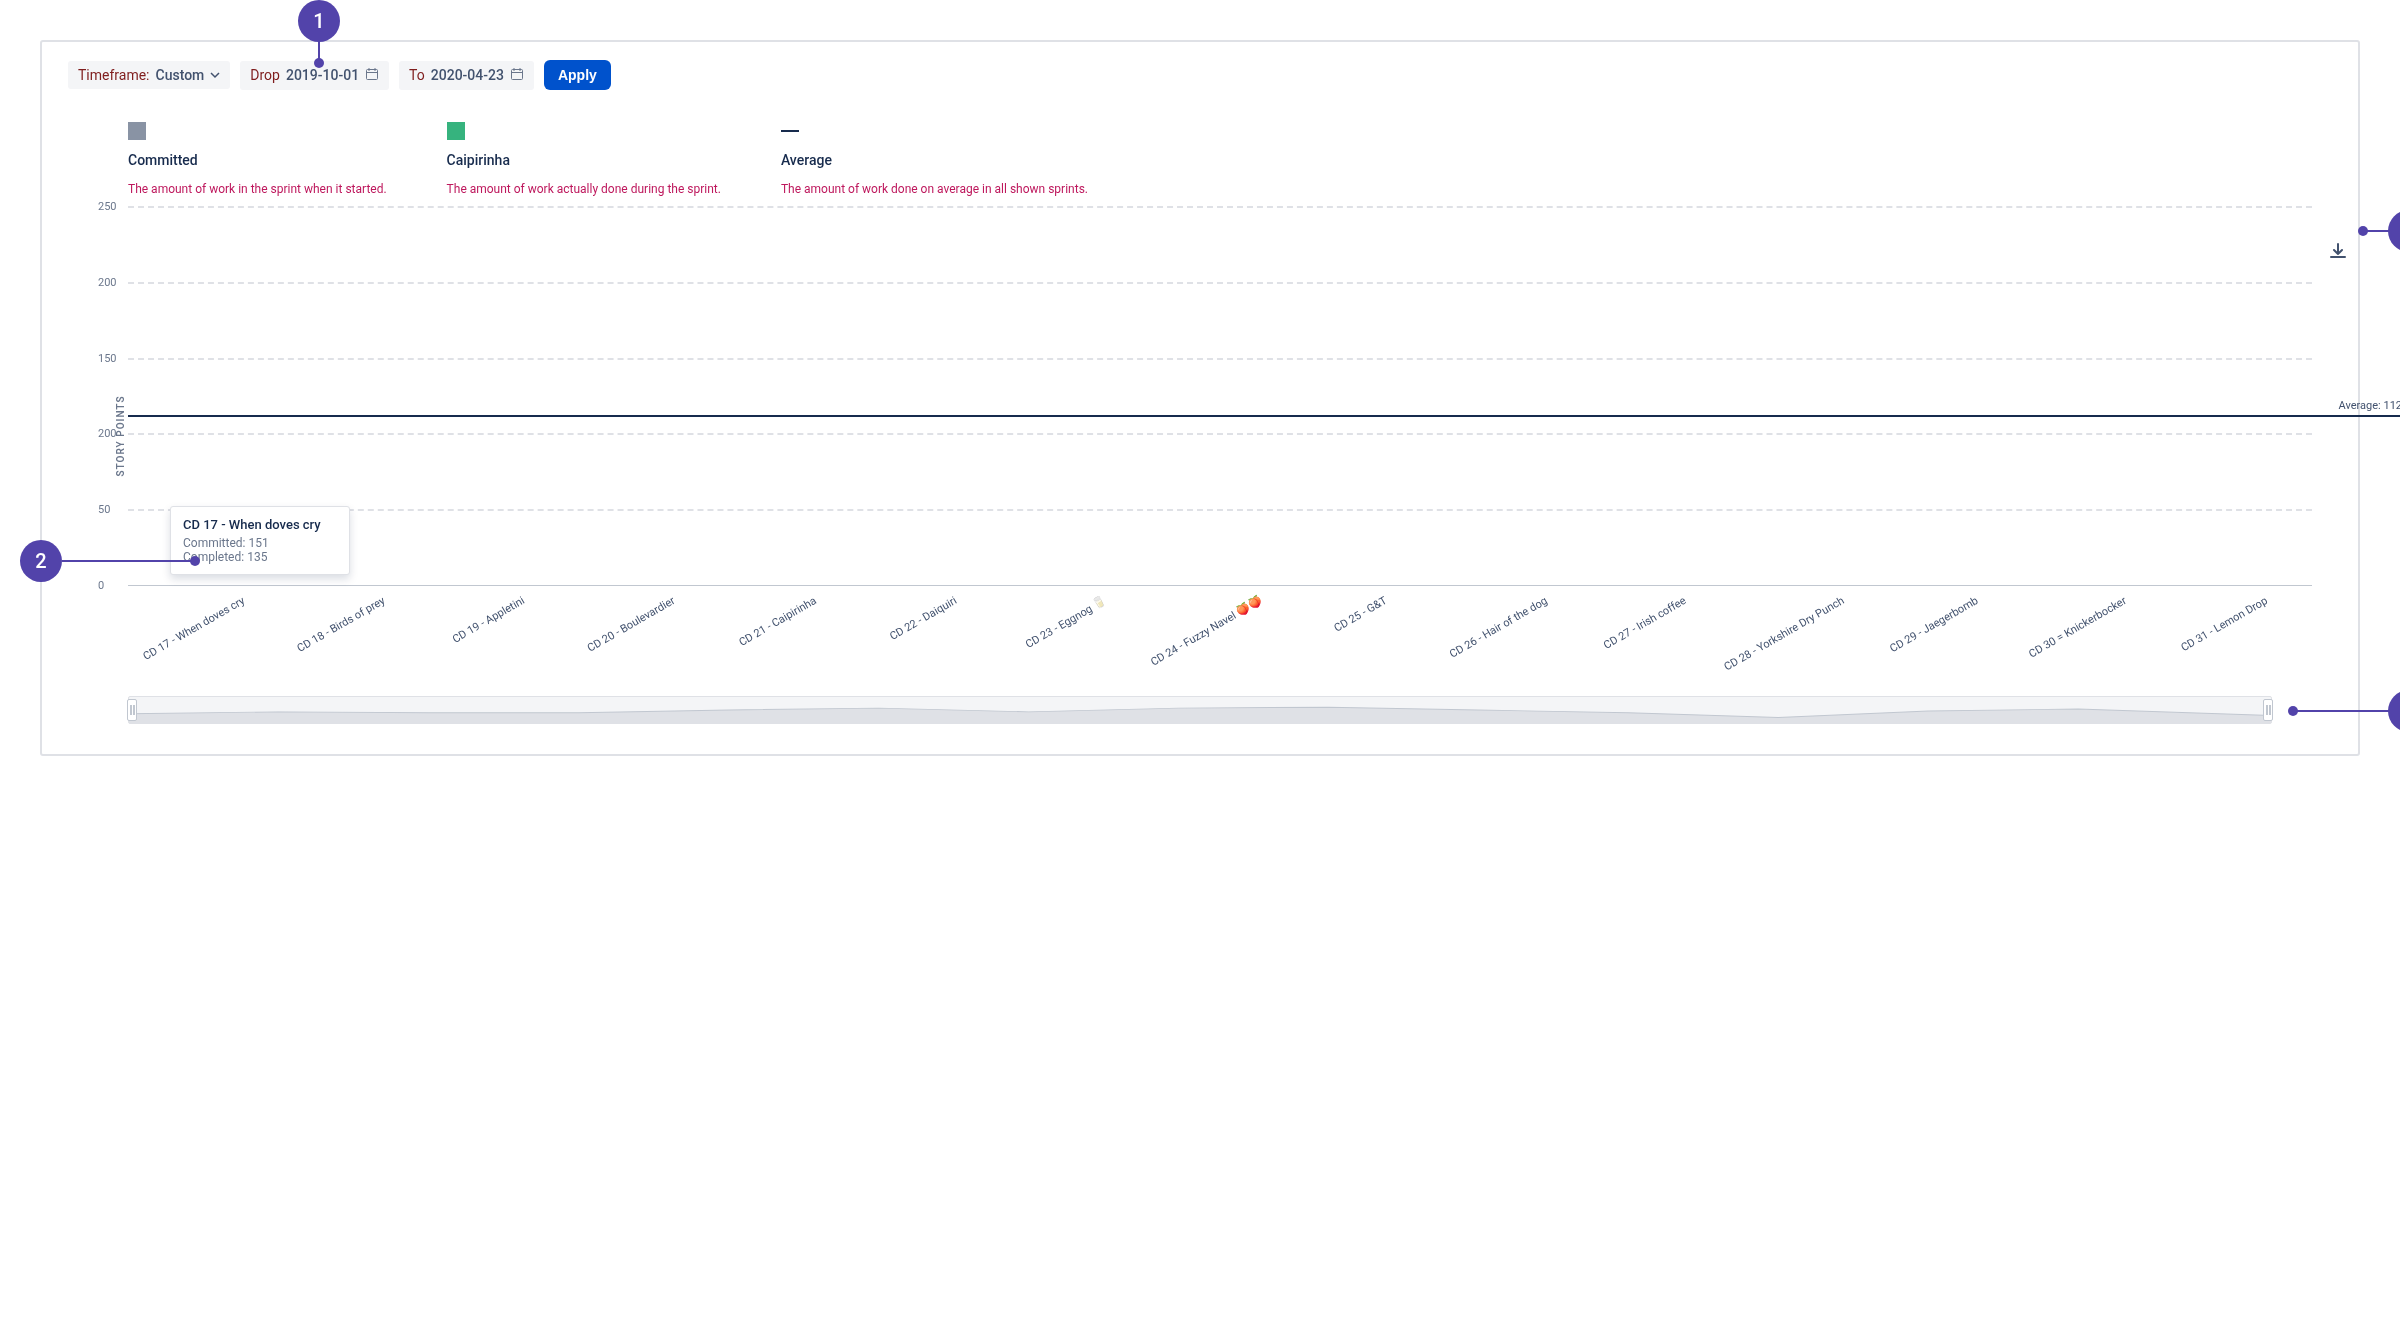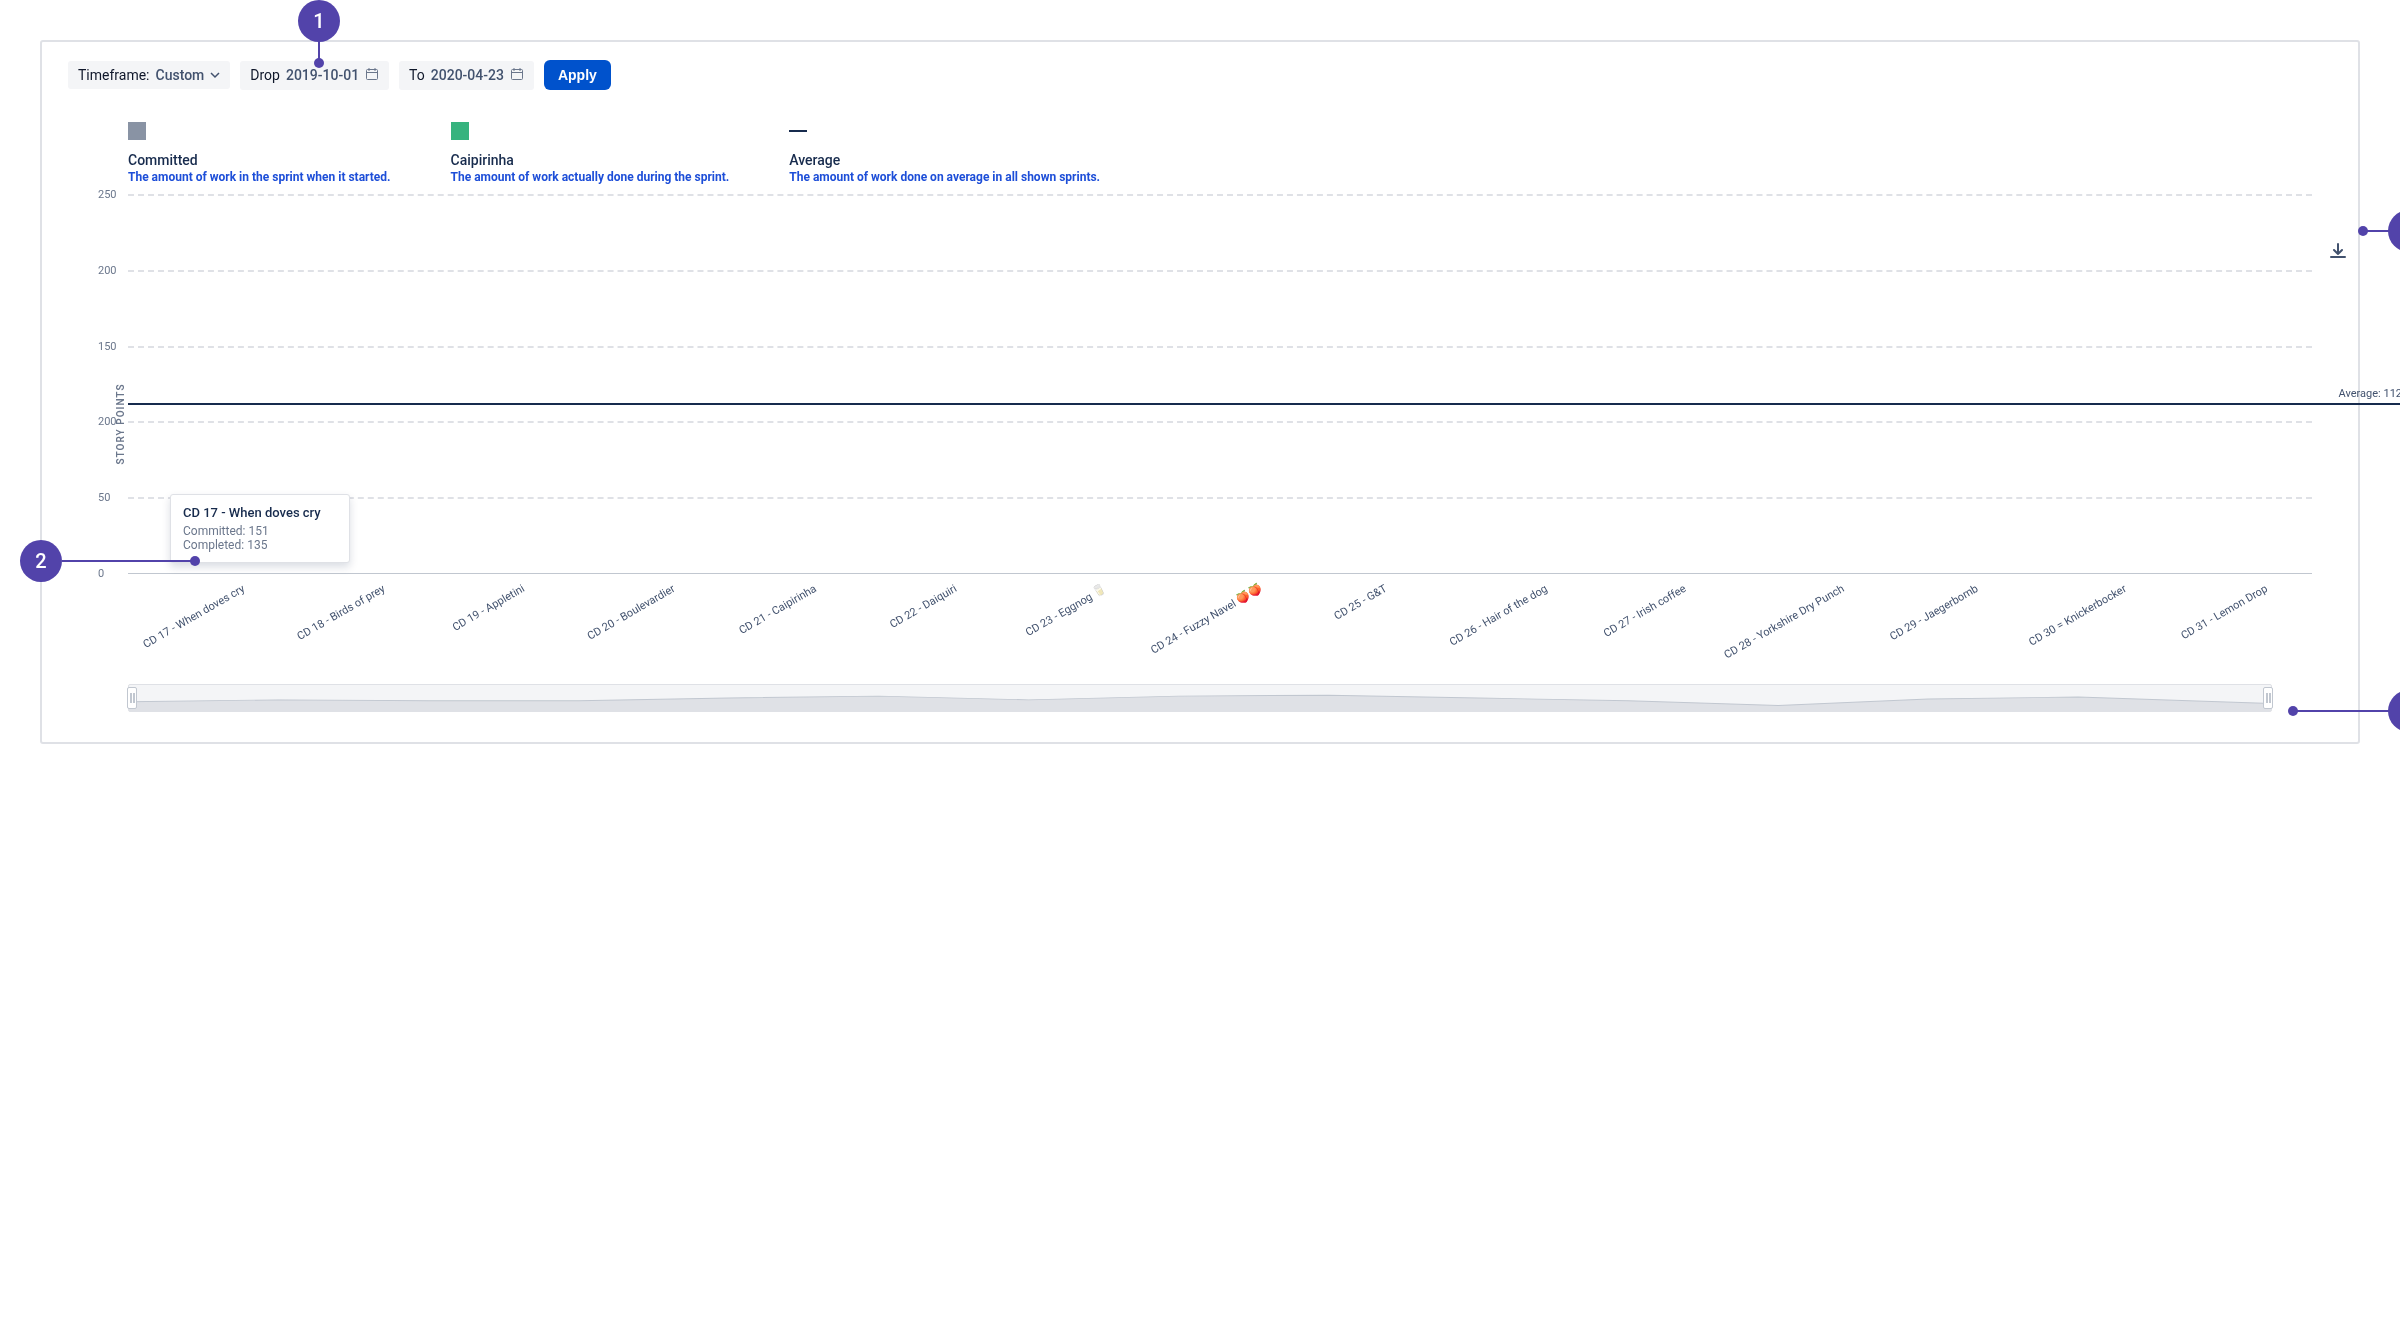--- a/index.html
+++ b/index.html
@@ -21,21 +21,21 @@
   .pill {
     background: #F4F5F7;
     border-radius: 3px;
     padding: 6px 10px;
     font-size: 14px;
     display: inline-flex;
     align-items: center;
     gap: 6px;
     color: #42526E;
   }
-  .pill .label { color: #0f172a; }
+  .pill .label { color: #7f1d1d; }
   .pill .value { color: #42526E; font-weight: 500; }
   .chev { display:inline-block; }
   .chev svg { width: 10px; height: 10px; }
   .cal svg { width: 14px; height: 14px; }
   .btn-primary {
     background: #0052CC;
     color: #fff;
     border: none;
     border-radius: 6px;
     padding: 7px 14px;
@@ -54,21 +54,21 @@
   .swatch.grey { background: #8993A4; }
   .swatch.green { background: #36B37E; }
   .swatch.line { background: transparent; position: relative; }
   .swatch.line::after {
     content: "";
     position: absolute;
     left: 0; right: 0; top: 8px;
     height: 2px; background: #172B4D;
   }
   .legend-text .title { font-size: 14px; color: #172B4D; font-weight: 500; }
-  .legend-text .desc  { font-size: 12px; color: #1d4ed8; margin-top: 2px; font-weight: bold; }
+  .legend-text .desc  { font-size: 12px; color: #be185d; margin-top: 14px; }
   
   .chart-wrap {
     position: relative;
     margin-left: 60px;
     margin-right: 20px;
   }
   .yaxis-label {
     position: absolute;
     left: -48px;
     top: 50%;

